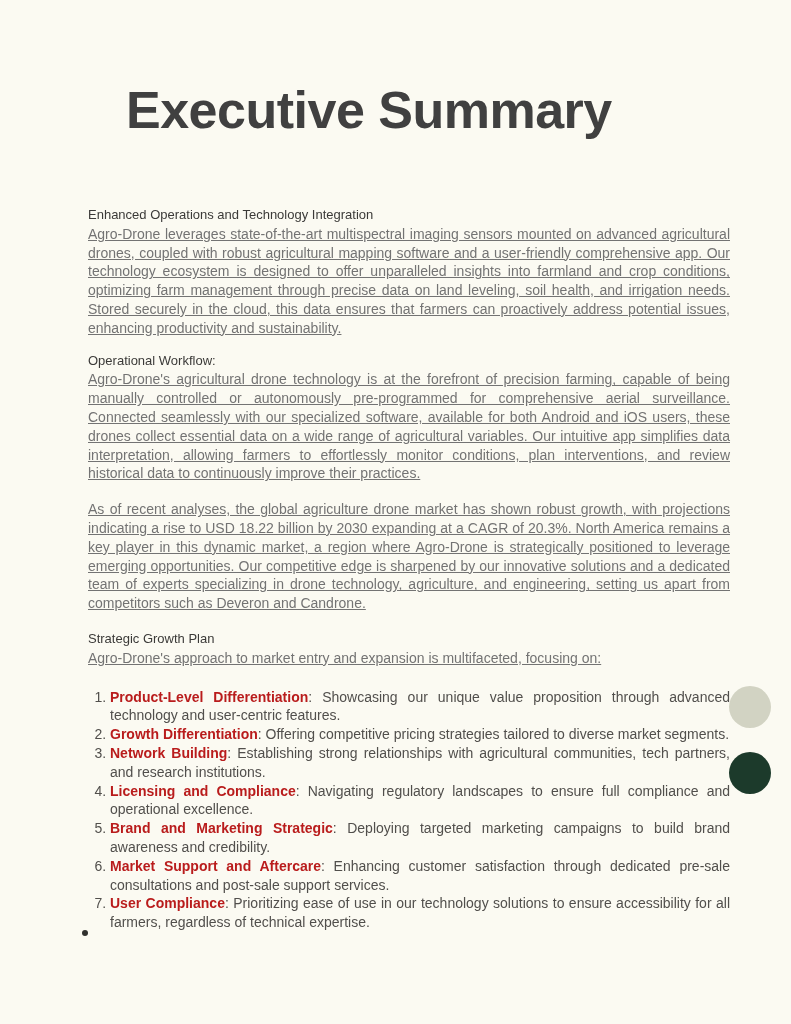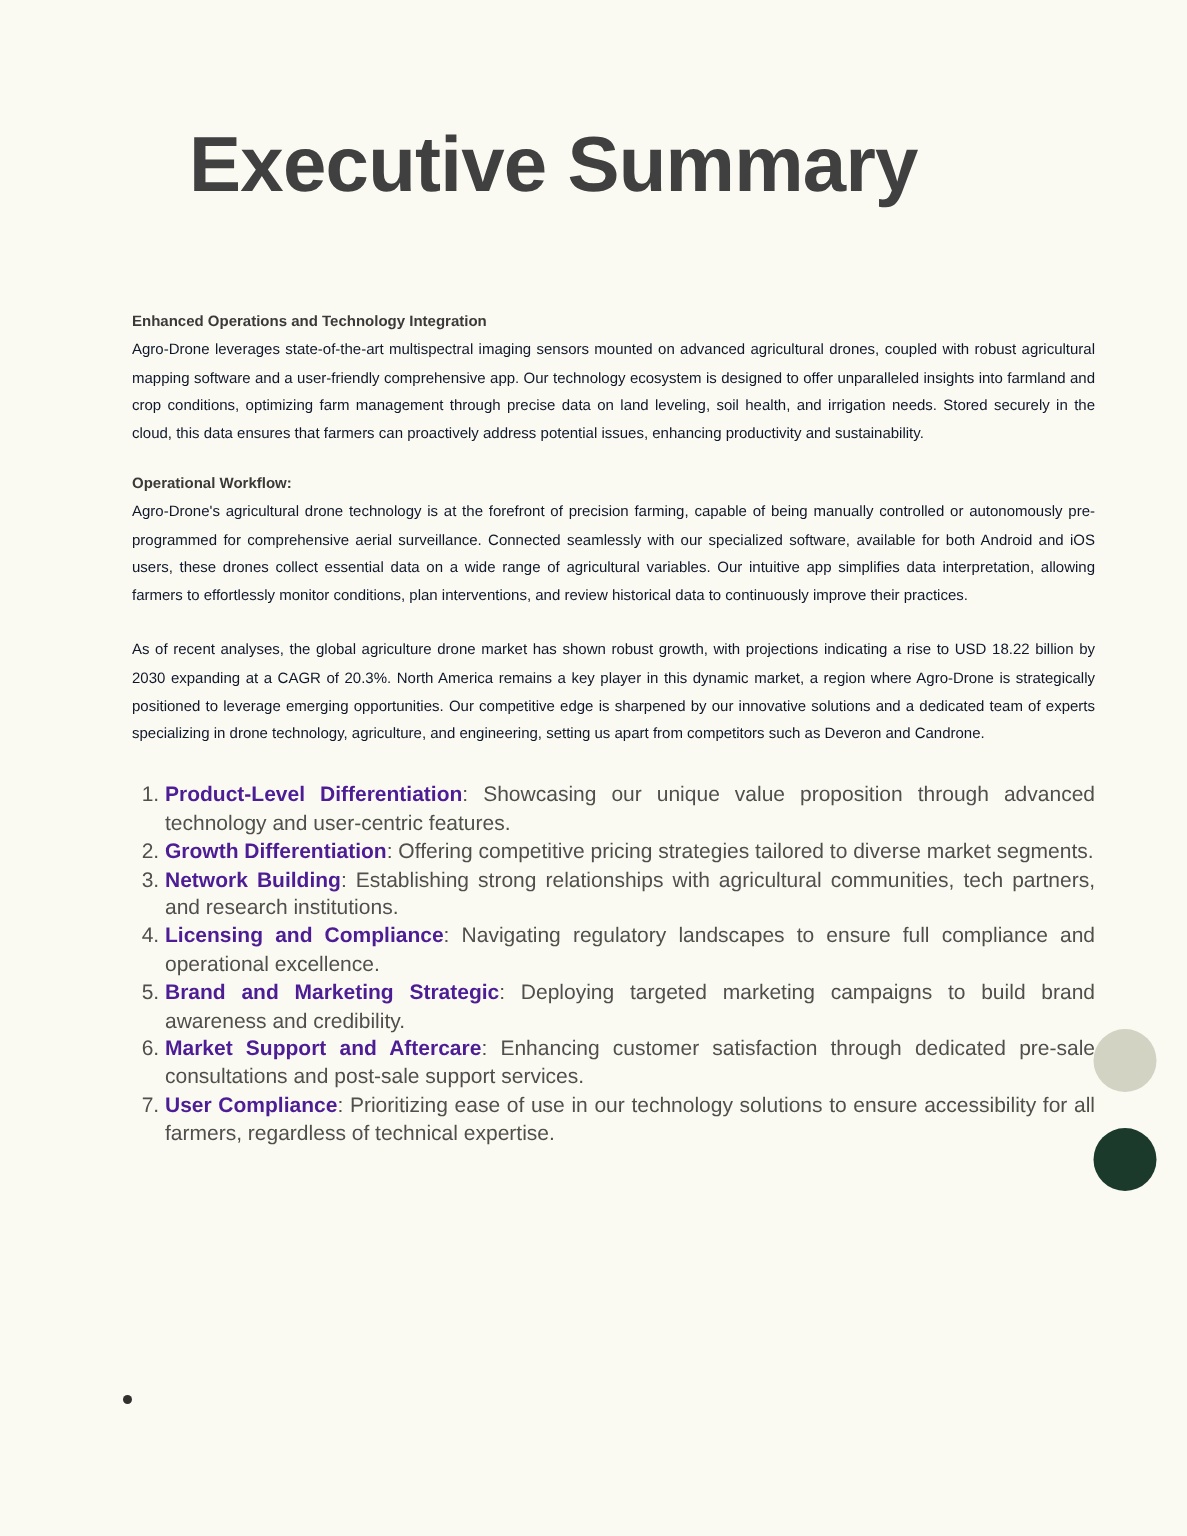--- a/index.html
+++ b/index.html
@@ -22,47 +22,48 @@
   .doc-title {
     margin: 84px 0 0 38px;
     font-size: 52px;
     line-height: 1.0;
     font-weight: bold;
     letter-spacing: -0.5px;
     color: #404040;
   }
   .section h2 {
     margin: 0;
-    font-size: 10px;
-    font-weight: bold;
+    font-size: 13px;
+    font-weight: normal;
     line-height: 18.8px;
     color: #3b3a38;
   }
   .section p {
     margin: 0;
-    font-size: 10px;
+    font-size: 14px;
     line-height: 18.8px;
-    color: #0f172a;
+    color: #737373;
     text-align: justify;
+    text-decoration: underline;
   }
   .section.sec0 { margin-top: 70px; }
   .section.sec1 { margin-top: 14px; }
   .section.sec2 { margin-top: 17px; }
   .section.sec3 { margin-top: 17px; }
   ol.growth-list {
     margin: 20px 0 0 0;
     padding-left: 22px;
     font-size: 14px;
     line-height: 18.8px;
     color: #514f4c;
   }
   ol.growth-list li {
     text-align: justify;
   }
-  ol.growth-list li b { color: #4c1d95; }
+  ol.growth-list li b { color: #b91c1c; }
   .circle {
     position: absolute;
     border-radius: 50%;
     width: 42px;
     height: 42px;
     left: 729px;
   }
   .circle-light { top: 602px; background: #d2d3c3; }
   .circle-dark  { top: 668px; background: #1c3a2b; }
   .side-dot {
@@ -90,20 +91,24 @@
 
     <div class="section sec1">
       <h2>Operational Workflow:</h2>
       <p>Agro-Drone's agricultural drone technology is at the forefront of precision farming, capable of being manually controlled or autonomously pre-programmed for comprehensive aerial surveillance. Connected seamlessly with our specialized software, available for both Android and iOS users, these drones collect essential data on a wide range of agricultural variables. Our intuitive app simplifies data interpretation, allowing farmers to effortlessly monitor conditions, plan interventions, and review historical data to continuously improve their practices.</p>
     </div>
 
     <div class="section sec2">
       <p>As of recent analyses, the global agriculture drone market has shown robust growth, with projections indicating a rise to USD 18.22 billion by 2030 expanding at a CAGR of 20.3%. North America remains a key player in this dynamic market, a region where Agro-Drone is strategically positioned to leverage emerging opportunities. Our competitive edge is sharpened by our innovative solutions and a dedicated team of experts specializing in drone technology, agriculture, and engineering, setting us apart from competitors such as Deveron and Candrone.</p>
     </div>
 
+    <div class="section sec3">
+      <h2>Strategic Growth Plan</h2>
+      <p>Agro-Drone's approach to market entry and expansion is multifaceted, focusing on:</p>
+    </div>
 
     <ol class="growth-list">
       <li><b>Product-Level Differentiation</b><span>:</span>
         <span>Showcasing our unique value proposition through advanced technology and user-centric features.</span></li>
       <li><b>Growth Differentiation</b><span>:</span>
         <span>Offering competitive pricing strategies tailored to diverse market segments.</span></li>
       <li><b>Network Building</b><span>:</span>
         <span>Establishing strong relationships with agricultural communities, tech partners, and research institutions.</span></li>
       <li><b>Licensing and Compliance</b><span>:</span>
         <span>Navigating regulatory landscapes to ensure full compliance and operational excellence.</span></li>

